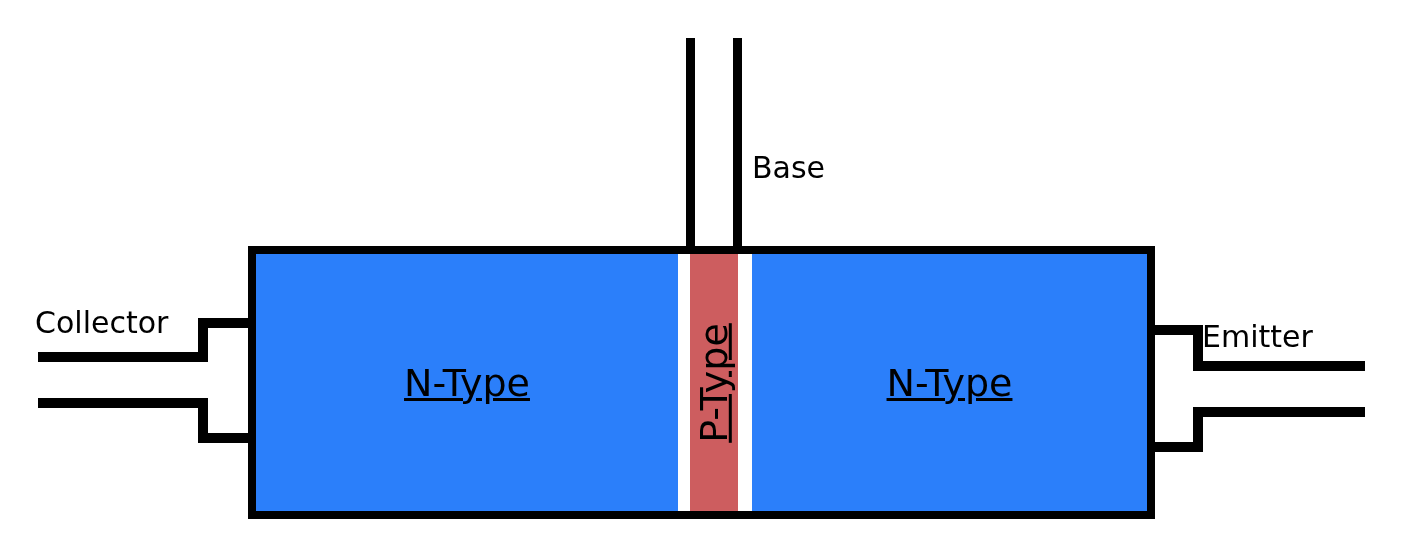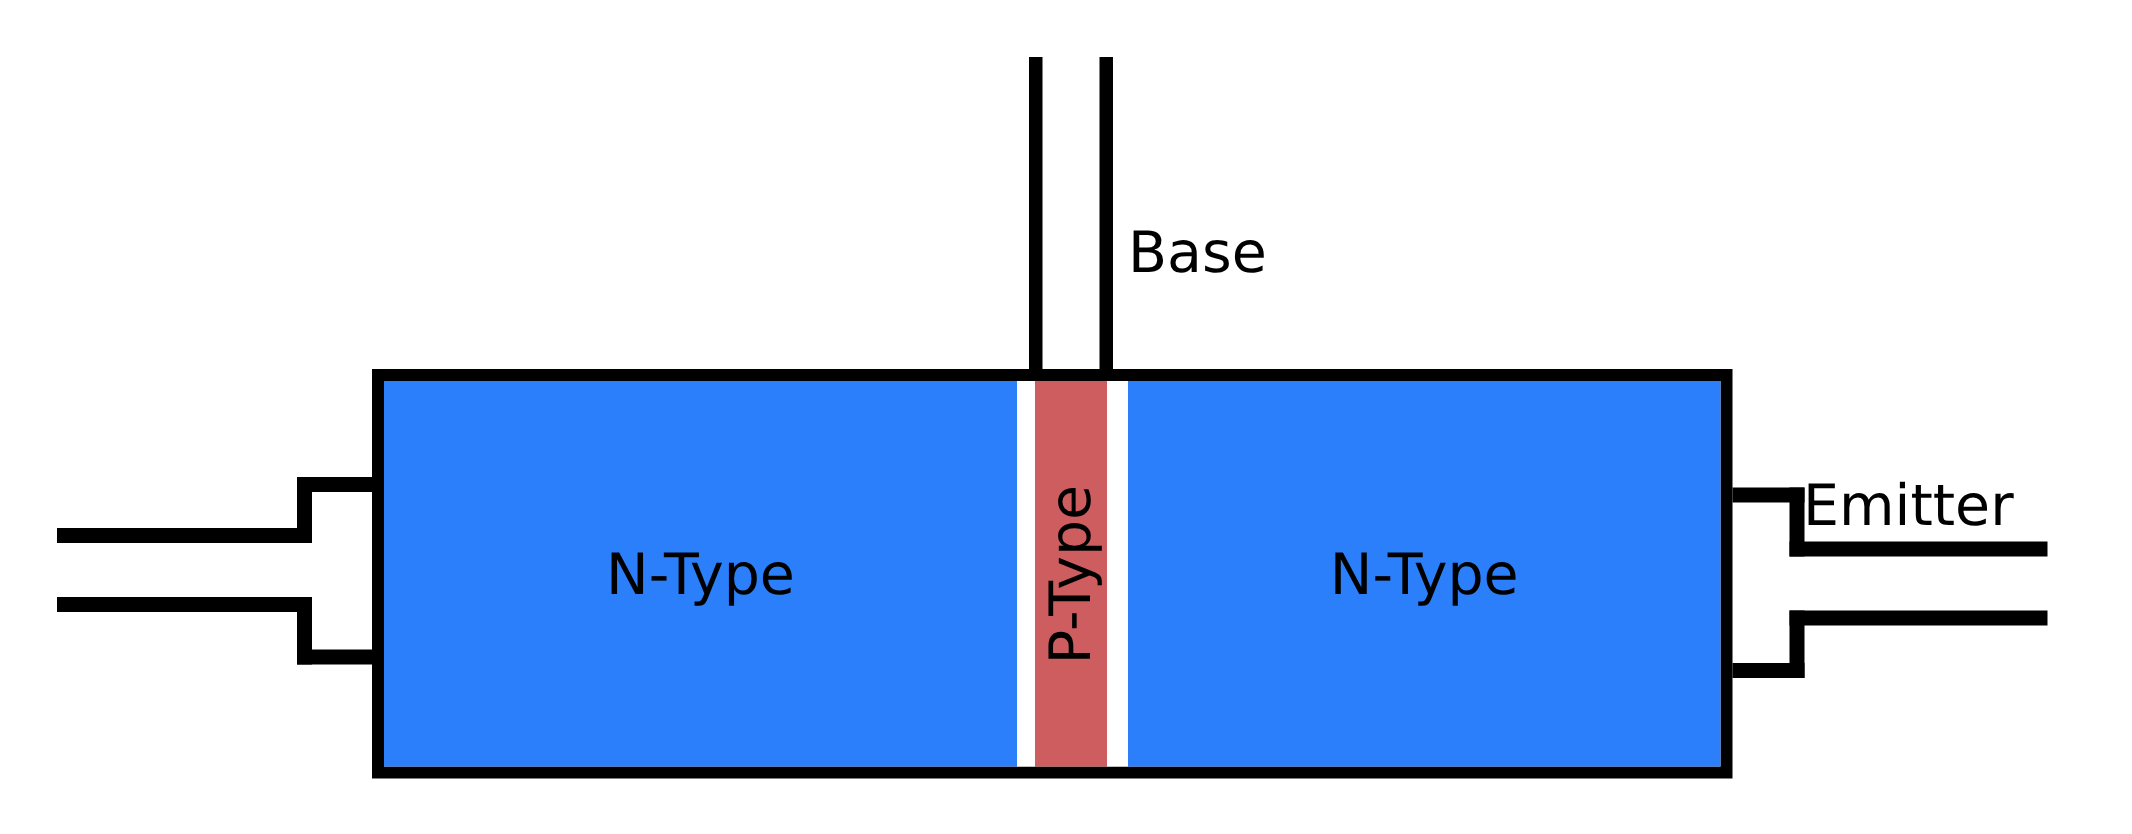--- a/index.html
+++ b/index.html
@@ -15,40 +15,41 @@
     background: #ffffff;
     overflow: hidden;
   }
   .line {
     position: absolute;
     background: #000000;
   }
   .label {
     position: absolute;
     color: #000000;
-    font-size: 38px;
+    font-size: 30px;
     line-height: 38px;
     white-space: nowrap;
   }
   .body-box {
     position: absolute;
     left: 248px;
     top: 246px;
     width: 907px;
     height: 273px;
     box-sizing: border-box;
     border: 8px solid #000000;
     background: #ffffff;
     display: flex;
     flex-direction: row;
   }
   .region {
     display: flex;
     align-items: center;
     justify-content: center;
+    text-decoration: underline;
   }
   .region-label {
     color: #000000;
     font-size: 38px;
     line-height: 38px;
     white-space: nowrap;
   }
   .n-left  { width: 422px; }
   .gap-l   { width: 12px;  background: #ffffff; }
   .p-mid   { width: 48px;  }
@@ -88,20 +89,21 @@
   <div class="line base-wire base-wire-left" style="background-color: rgb(0, 0, 0);"></div>
   <div class="line base-wire base-wire-right" style="background-color: rgb(0, 0, 0);"></div>
   <div class="label base-label">Base</div>
 
   <div class="line coll-long-top" style="background-color: rgb(0, 0, 0);"></div>
   <div class="line coll-vert-top" style="background-color: rgb(0, 0, 0);"></div>
   <div class="line coll-attach-top" style="background-color: rgb(0, 0, 0);"></div>
   <div class="line coll-long-bot" style="background-color: rgb(0, 0, 0);"></div>
   <div class="line coll-vert-bot" style="background-color: rgb(0, 0, 0);"></div>
   <div class="line coll-attach-bot" style="background-color: rgb(0, 0, 0);"></div>
+  <div class="label collector-label">Collector</div>
 
   <div class="line emit-attach-top" style="background-color: rgb(0, 0, 0);"></div>
   <div class="line emit-vert-top" style="background-color: rgb(0, 0, 0);"></div>
   <div class="line emit-long-top" style="background-color: rgb(0, 0, 0);"></div>
   <div class="line emit-long-bot" style="background-color: rgb(0, 0, 0);"></div>
   <div class="line emit-vert-bot" style="background-color: rgb(0, 0, 0);"></div>
   <div class="line emit-attach-bot" style="background-color: rgb(0, 0, 0);"></div>
   <div class="label emitter-label">Emitter</div>
 
   <div class="body-box" style="border-color: rgb(0, 0, 0);">

